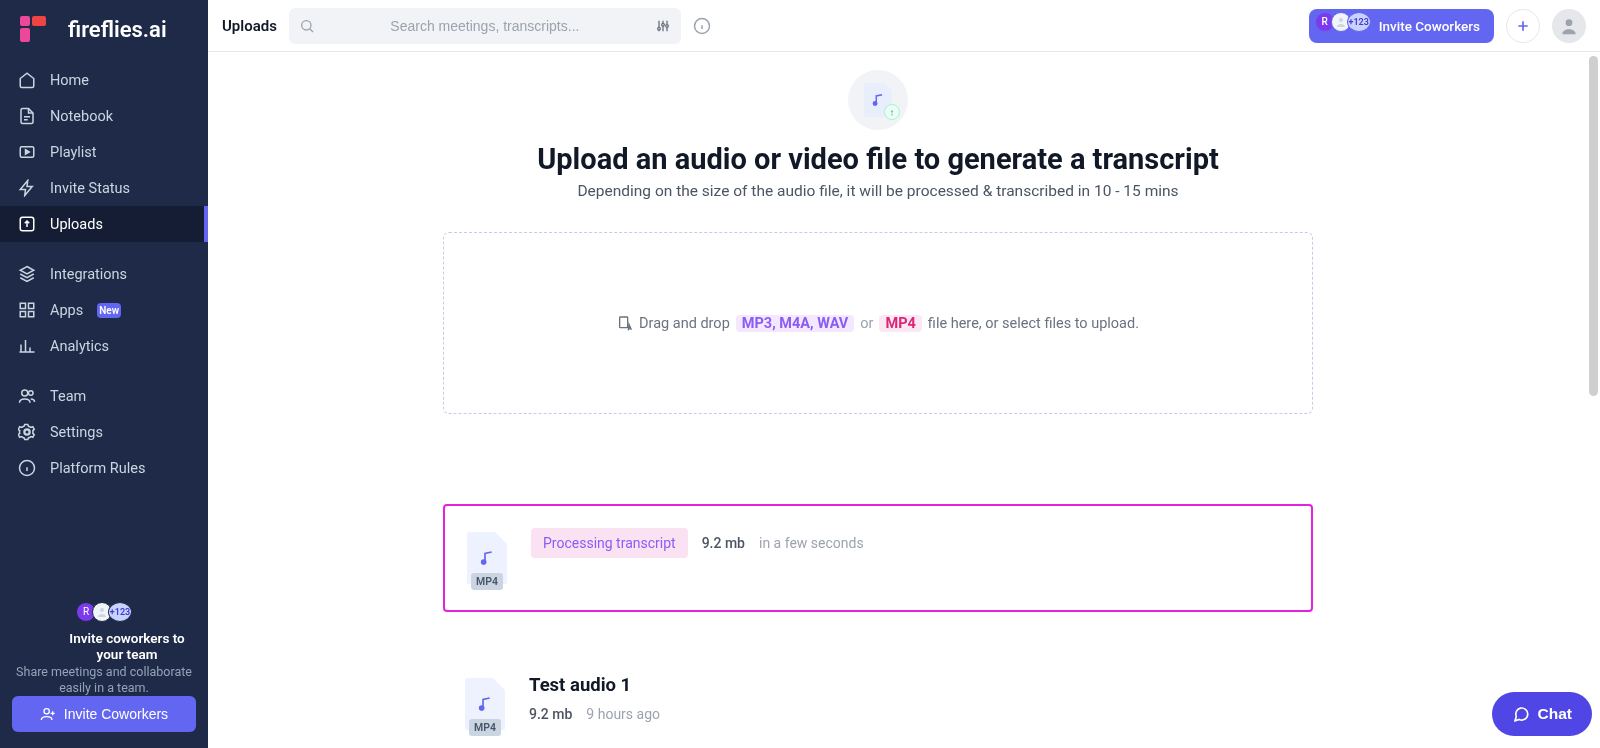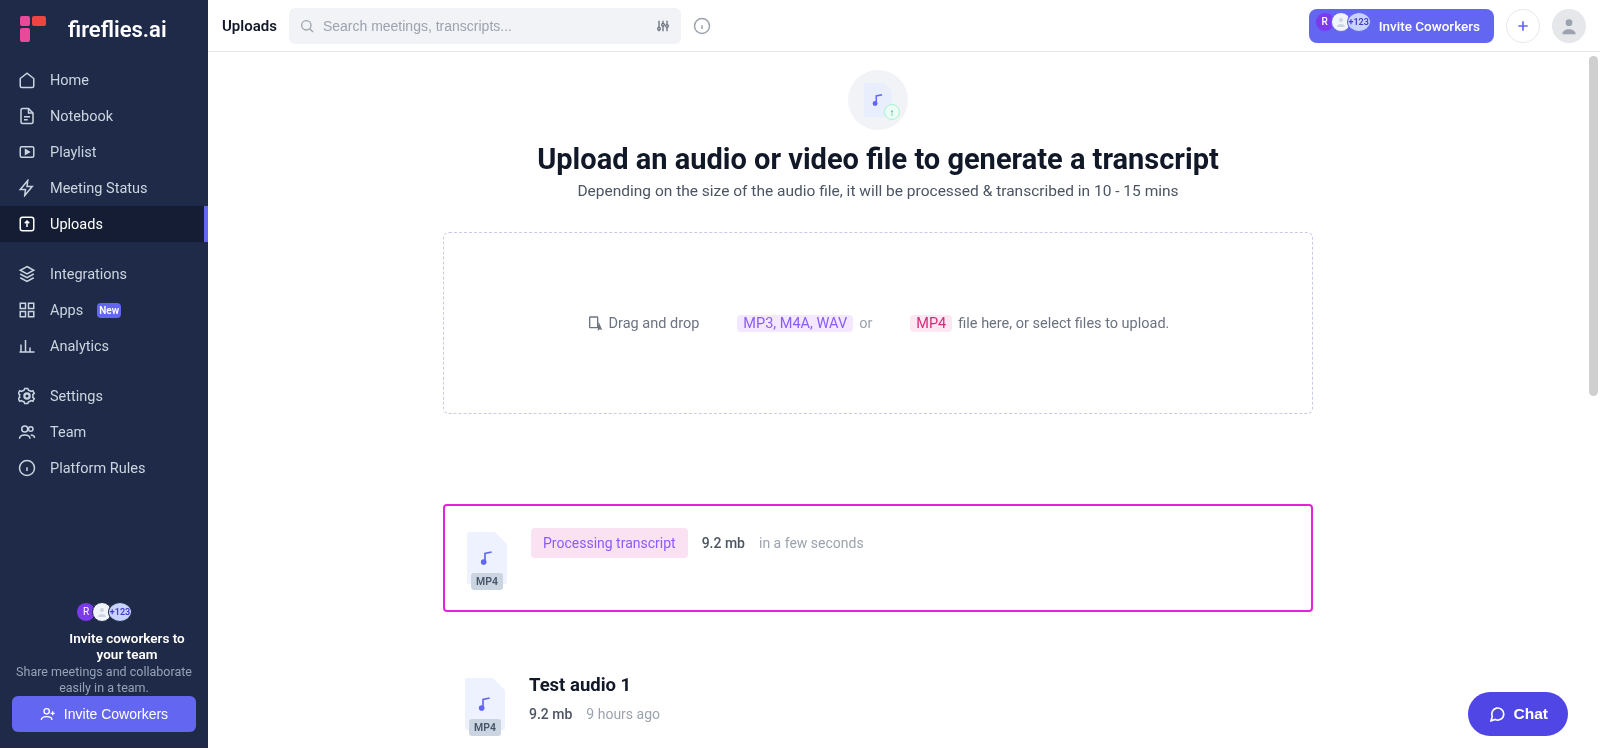--- a/index.html
+++ b/index.html
@@ -24,58 +24,58 @@
   .av.a2 { background: #f1f5f9; }
   .av.a3 { background: #c7d2fe; color: #4338ca; font-size: 9px; font-weight: 600; width: 24px; }
   .sf-title { color: #fff; font-size: 13.5px; font-weight: 600; margin-bottom: 2px; margin-left: 46px; }
   .sf-sub { color: #94a3b8; font-size: 12.5px; line-height: 1.3; }
   .invite-btn { width: 100%; background: #6366f1; color: #fff; border: none; border-radius: 6px; padding: 10px 12px; font-size: 14px; font-weight: 500; display: inline-flex; align-items: center; justify-content: center; gap: 8px; cursor: pointer; }
   
   .main { flex: 1; display: flex; flex-direction: column; min-width: 0; }
   .topbar { height: 52px; border-bottom: 1px solid #e5e7eb; display: flex; align-items: center; padding: 0 14px; gap: 12px; }
   .tb-title { font-size: 15px; font-weight: 600; color: #111827; }
   .search-wrap { flex: 0 0 392px; background: #f1f3f6; border-radius: 6px; height: 36px; display: flex; align-items: center; padding: 0 10px; color: #6b7280; gap: 8px; }
-  .search-wrap input { flex: 1; border: none; background: transparent; outline: none; font-size: 14px; color: #374151; }
+  .search-wrap input { flex: 1; border: none; background: transparent; outline: none; font-size: 14px; color: #374151; text-align: center; }
   .search-wrap input::placeholder { color: #9ca3af; }
   .info-circ { width: 18px; height: 18px; color: #9ca3af; }
   .tb-spacer { flex: 1; }
   .pill { background: #6366f1; color: #fff; border-radius: 8px; height: 34px; display: inline-flex; align-items: center; padding: 0 14px 0 6px; gap: 8px; font-size: 13.5px; font-weight: 500; cursor: pointer; }
   .pill .avatar-stack .av { border-color: #6366f1; }
   .plus-btn { width: 34px; height: 34px; border-radius: 50%; border: 1px solid #e5e7eb; background: #fff; display: inline-flex; align-items: center; justify-content: center; color: #6366f1; cursor: pointer; }
   .user-avatar { width: 34px; height: 34px; border-radius: 50%; background: #e5e7eb; display: inline-flex; align-items: center; justify-content: center; color: #9ca3af; }
   
   .content { flex: 1; overflow-y: auto; position: relative; }
   .content-inner { width: 1340px; margin: 0; padding: 18px 0 40px 0; }
   .hero { display: flex; flex-direction: column; align-items: center; text-align: center; padding: 0 40px; }
   .hero-icon { width: 60px; height: 60px; border-radius: 50%; background: #f1f3f6; display: flex; align-items: center; justify-content: center; margin-bottom: 12px; position: relative; }
   .doc-ic { width: 28px; height: 34px; background: #e9eefc; border-radius: 2px 2px 2px 2px; position: relative; display:flex; align-items:center; justify-content:center; }
   .doc-ic::before { content:""; position:absolute; top:0; right:0; width:0; height:0; border-left:8px solid transparent; border-top:8px solid #f1f3f6; }
   .note-ic { color:#6366f1; }
   .up-badge { position: absolute; right: 8px; bottom: 10px; width: 16px; height: 16px; border-radius: 50%; background: #ecfdf5; border:1px solid #a7f3d0; display:flex; align-items:center; justify-content:center; color:#059669; font-size:10px; }
   h1.hero-title { font-size: 29px; font-weight: 700; color: #111827; margin-bottom: 6px; }
   .hero-sub { font-size: 15.5px; color: #4b5563; margin-bottom: 32px; }
   .dropzone { width: 870px; height: 182px; border: 1px dashed #c7cbe6; border-radius: 6px; display: flex; align-items: center; justify-content: center; color: #6b7280; font-size: 14.5px; gap: 6px; margin: 0 auto 90px; cursor: pointer; }
-  .dz-tag { background: #f3e8ff; color: #8b5cf6; padding: 0 6px; border-radius: 4px; font-weight:400;margin-left:32px; }
+  .dz-tag { background: #f3e8ff; color: #8b5cf6; padding: 0 6px; border-radius: 4px; font-weight:700; }
   .dz-tag.alt { background: #fce7f3; color: #db2777; }
   .dz-or { color:#9ca3af; }
   .uploads-list { width: 870px; margin: 0 auto; display:flex; flex-direction:column; gap: 40px; }
   .upload-card { display:flex; align-items:flex-start; gap: 20px; padding: 22px 18px; border-radius: 4px; }
   .upload-card.highlight { border: 2.5px solid #e322dd; }
   .file-thumb { width: 48px; height: 60px; position: relative; display:flex; align-items:center; justify-content:center; flex-shrink:0; }
   .file-page { width: 40px; height: 52px; background: #eef2ff; position:relative; border-radius:2px; display:flex; align-items:center; justify-content:center; }
   .file-page::before { content:""; position:absolute; top:0; right:0; width:0; height:0; border-left:12px solid transparent; border-top:12px solid #fff; }
   .file-ext { position:absolute; bottom:-2px; left:50%; transform:translateX(-50%); background:#cbd5e1; color:#475569; font-size:10.5px; font-weight:600; padding:2px 5px; border-radius:3px; }
   .file-info { flex:1; min-width:0; }
   .file-title { font-size: 18.5px; font-weight: 700; color:#111827; margin-bottom:10px; white-space:nowrap; overflow:hidden; text-overflow:ellipsis; }
   .meta-row { display:flex; align-items:center; gap: 14px; font-size:14px; color:#6b7280; }
   .status-chip { background:#fbe2f2; color:#8b5cf6; padding:7px 12px; border-radius:4px; font-size:14px;text-align:right; }
   .size { color:#4b5563; font-weight:500; }
   .ago { color:#9ca3af; }
   
-  .chat-fab { position:absolute; right: 32px; bottom: 12px; background:#4f46e5; color:#fff; border:none; border-radius: 999px; height: 44px; padding: 0 20px; display:inline-flex; align-items:center; gap:8px; font-size:15.5px; font-weight:600; cursor:pointer; }
+  .chat-fab { position:absolute; right: 8px; bottom: 12px; background:#4f46e5; color:#fff; border:none; border-radius: 999px; height: 44px; padding: 0 20px; display:inline-flex; align-items:center; gap:8px; font-size:15.5px; font-weight:600; cursor:pointer; }
   
   .scroll-hint { position:absolute; top:4px; right:2px; width:9px; height:340px; background:#cfcfcf; border-radius:6px; }
   svg { display:block; }
 </style>
 </head>
 <body>
 
 <div class="app">
 
   <aside class="sidebar">
@@ -117,21 +117,21 @@
             </svg>
           </span>
         <span>Playlist</span>
       </div>
       <div class="nav-item">
         <span class="nav-icon">
             <svg width="18" height="18" viewBox="0 0 24 24" fill="none" stroke="currentColor" stroke-width="2">
               <path d="M13 2L3 14h7l-1 8 10-12h-7z"></path>
             </svg>
           </span>
-        <span>Meeting Status</span>
+        <span>Invite Status</span>
       </div>
       <div class="nav-item active">
         <span class="nav-icon">
             <svg width="18" height="18" viewBox="0 0 24 24" fill="none" stroke="currentColor" stroke-width="2">
               <rect x="3" y="3" width="18" height="18" rx="3"></rect>
               <path d="M12 16V8m-3 3l3-3 3 3"></path>
             </svg>
           </span>
         <span>Uploads</span>
       </div>
@@ -163,42 +163,42 @@
         <span class="nav-icon">
             <svg width="18" height="18" viewBox="0 0 24 24" fill="none" stroke="currentColor" stroke-width="2">
               <path d="M4 20V10M10 20V4M16 20v-6M22 20H2"></path>
             </svg>
           </span>
         <span>Analytics</span>
       </div>
 
       <div class="nav-sep"></div>
 
+      <div class="nav-item">
+        <span class="nav-icon">
+            <svg width="18" height="18" viewBox="0 0 24 24" fill="none" stroke="currentColor" stroke-width="2">
+              <circle cx="9" cy="8" r="4"></circle>
+              <path d="M2 21c0-3 3-5 7-5s7 2 7 5"></path>
+              <circle cx="17" cy="8" r="3"></circle>
+              <path d="M22 20c0-2-2-4-5-4"></path>
+            </svg>
+          </span>
+        <span>Team</span>
+      </div>
       <div class="nav-item">
         <span class="nav-icon">
             <svg width="18" height="18" viewBox="0 0 24 24" fill="none" stroke="currentColor" stroke-width="2">
               <circle cx="12" cy="12" r="3"></circle>
               <path d="M19.4 15a7.97 7.97 0 0 0 0-6l2.1-1.2-2-3.5L17 5.6a8 8 0 0 0-5.2-3L11 0h-4l-.8 2.6A8 8 0 0 0 1 5.6L-1.5 4.3l-2 3.5L-1.4 9a7.97 7.97 0 0 0 0 6" opacity="0"></path>
               <path d="M12 2a10 10 0 1 0 0 20 10 10 0 0 0 0-20zM12 2v2m0 16v2m10-10h-2M4 12H2m15.07-7.07l-1.41 1.41M6.34 17.66l-1.41 1.41m0-13.48l1.41 1.41m11.32 11.32l1.41 1.41" opacity="0"></path>
               <path d="M19 12a7 7 0 1 1-14 0 7 7 0 0 1 14 0z" opacity="0"></path>
               <path d="M12 8a4 4 0 1 0 0 8 4 4 0 0 0 0-8zm8 4c0 .7-.1 1.3-.3 1.9l2 1.6-2 3.5-2.4-.9c-1 .8-2.1 1.4-3.4 1.7L13 22h-4l-.9-2.2c-1.3-.3-2.4-.9-3.4-1.7l-2.4.9-2-3.5 2-1.6C2.1 13.3 2 12.7 2 12s.1-1.3.3-1.9l-2-1.6 2-3.5 2.4.9c1-.8 2.1-1.4 3.4-1.7L9 2h4l.9 2.2c1.3.3 2.4.9 3.4 1.7l2.4-.9 2 3.5-2 1.6c.2.6.3 1.2.3 1.9z"></path>
             </svg>
           </span>
         <span>Settings</span>
-      </div>
-      <div class="nav-item">
-        <span class="nav-icon">
-            <svg width="18" height="18" viewBox="0 0 24 24" fill="none" stroke="currentColor" stroke-width="2">
-              <circle cx="9" cy="8" r="4"></circle>
-              <path d="M2 21c0-3 3-5 7-5s7 2 7 5"></path>
-              <circle cx="17" cy="8" r="3"></circle>
-              <path d="M22 20c0-2-2-4-5-4"></path>
-            </svg>
-          </span>
-        <span>Team</span>
       </div>
       <div class="nav-item">
         <span class="nav-icon">
             <svg width="18" height="18" viewBox="0 0 24 24" fill="none" stroke="currentColor" stroke-width="2">
               <circle cx="12" cy="12" r="10"></circle>
               <path d="M12 16v-5M12 8h.01"></path>
             </svg>
           </span>
         <span>Platform Rules</span>
       </div>

